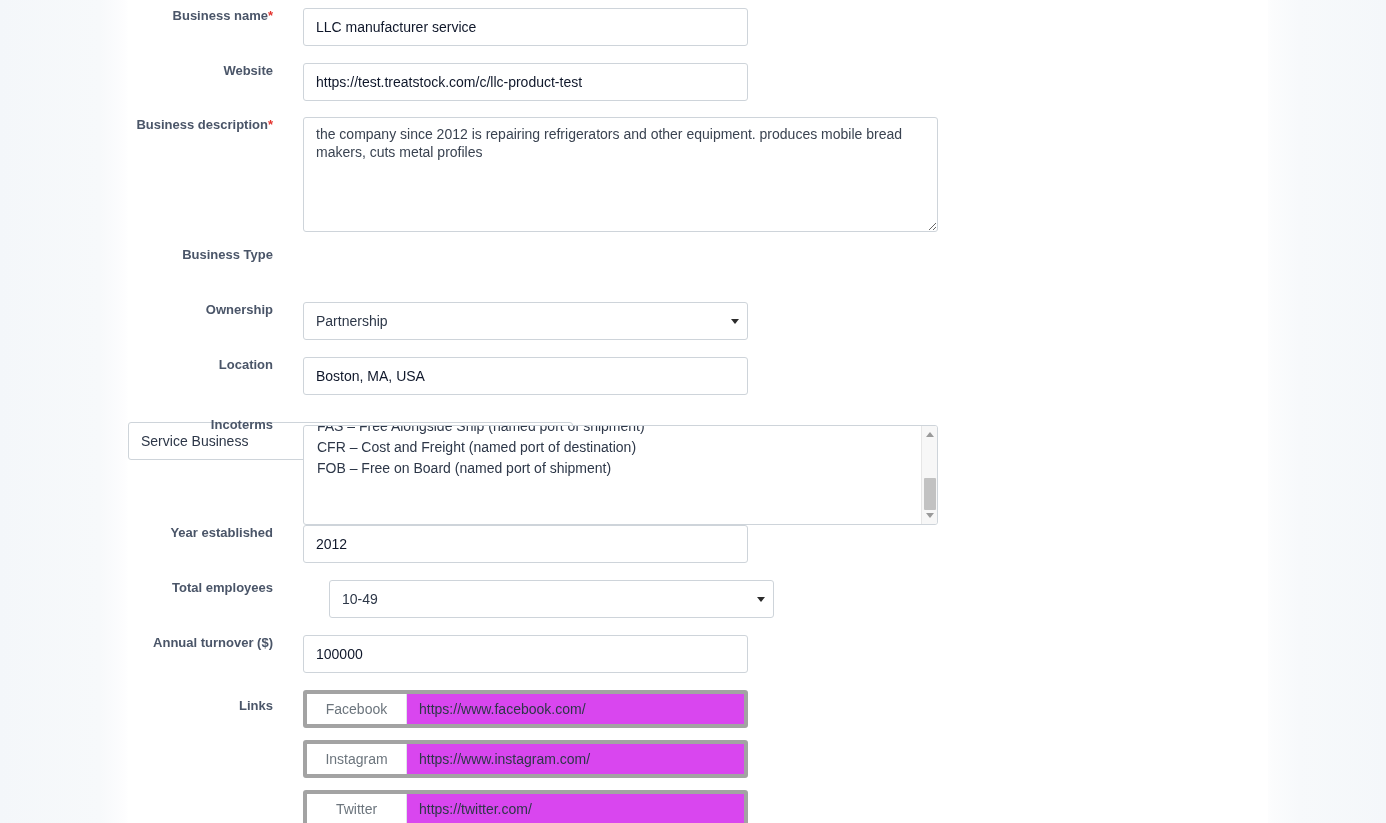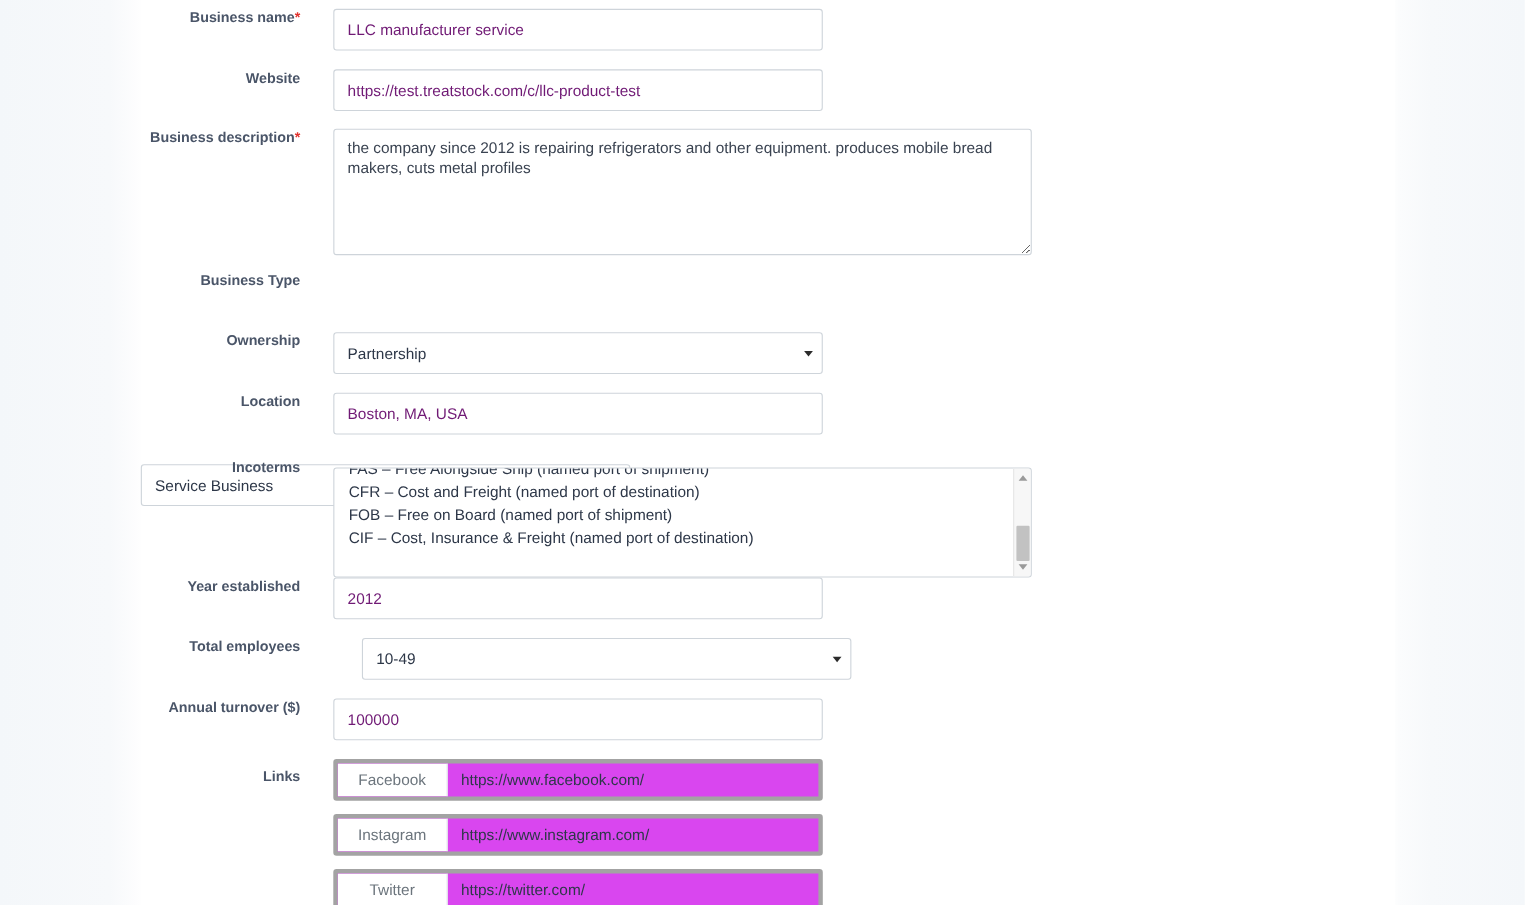--- a/index.html
+++ b/index.html
@@ -41,21 +41,21 @@
   }
   .req { color: #e3342f; font-weight: bold; }
   .field-col { flex: 1 1 auto; }
 
   .txt-input {
     display: block;
     width: 445px; height: 38px;
     padding: 6px 12px;
     font-size: 14px;
     font-family: "Liberation Sans", sans-serif;
-    color: #701a75;
+    color: #0f172a;
     background: #ffffff;
     border: 1px solid #ced4da;
     border-radius: 3px;
     outline: none;
     line-height: 24px;
   }
   .txt-area {
     display: block;
     width: 635px; height: 115px;
     padding: 7px 12px;
@@ -236,21 +236,20 @@
     </div>
 
     <div class="form-row" style="position:absolute; left:0; top:409px; width:1140px;">
       <div class="label-col" style="padding-top:8px;">Incoterms</div>
       <div class="field-col">
         <div class="listbox">
           <div class="listbox-scroller" id="incoterms-scroller" style="top:-10px;">
               <div class="lb-option">FAS – Free Alongside Ship (named port of shipment)</div>
               <div class="lb-option">CFR – Cost and Freight (named port of destination)</div>
               <div class="lb-option">FOB – Free on Board (named port of shipment)</div>
-              <div class="lb-option">CIF – Cost, Insurance &amp; Freight (named port of destination)</div>
             </div>
           <div class="lb-scrollbar">
             <div class="sb-arrow up">
                 <i></i>
               </div>
             <div class="sb-thumb"></div>
             <div class="sb-arrow down">
                 <i></i>
               </div>
           </div>

